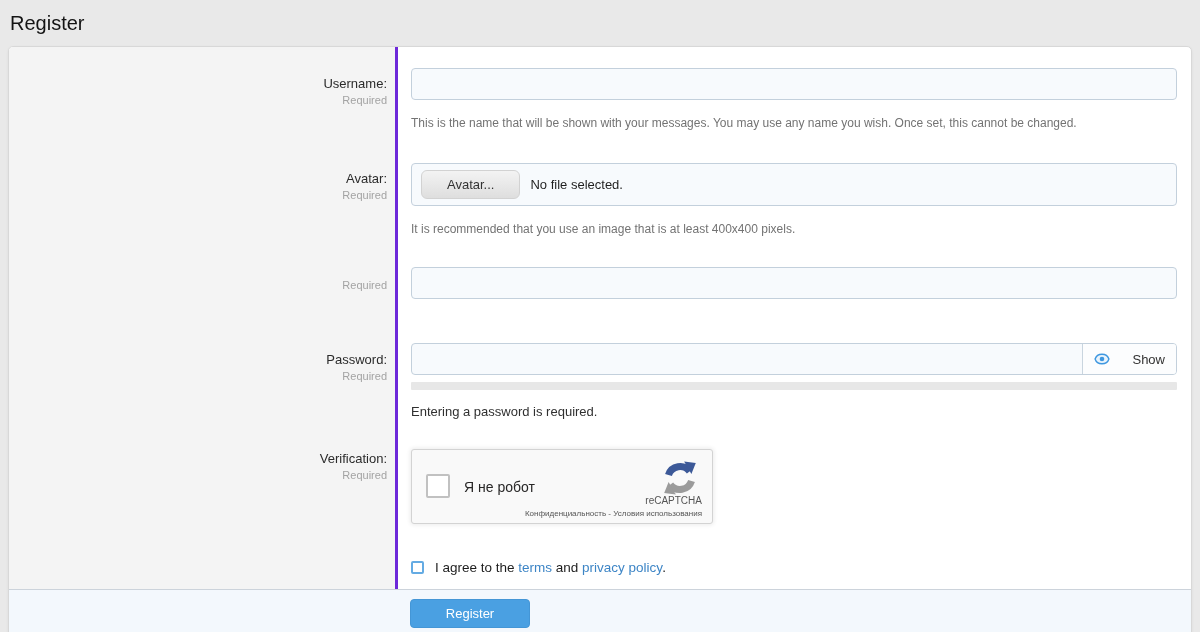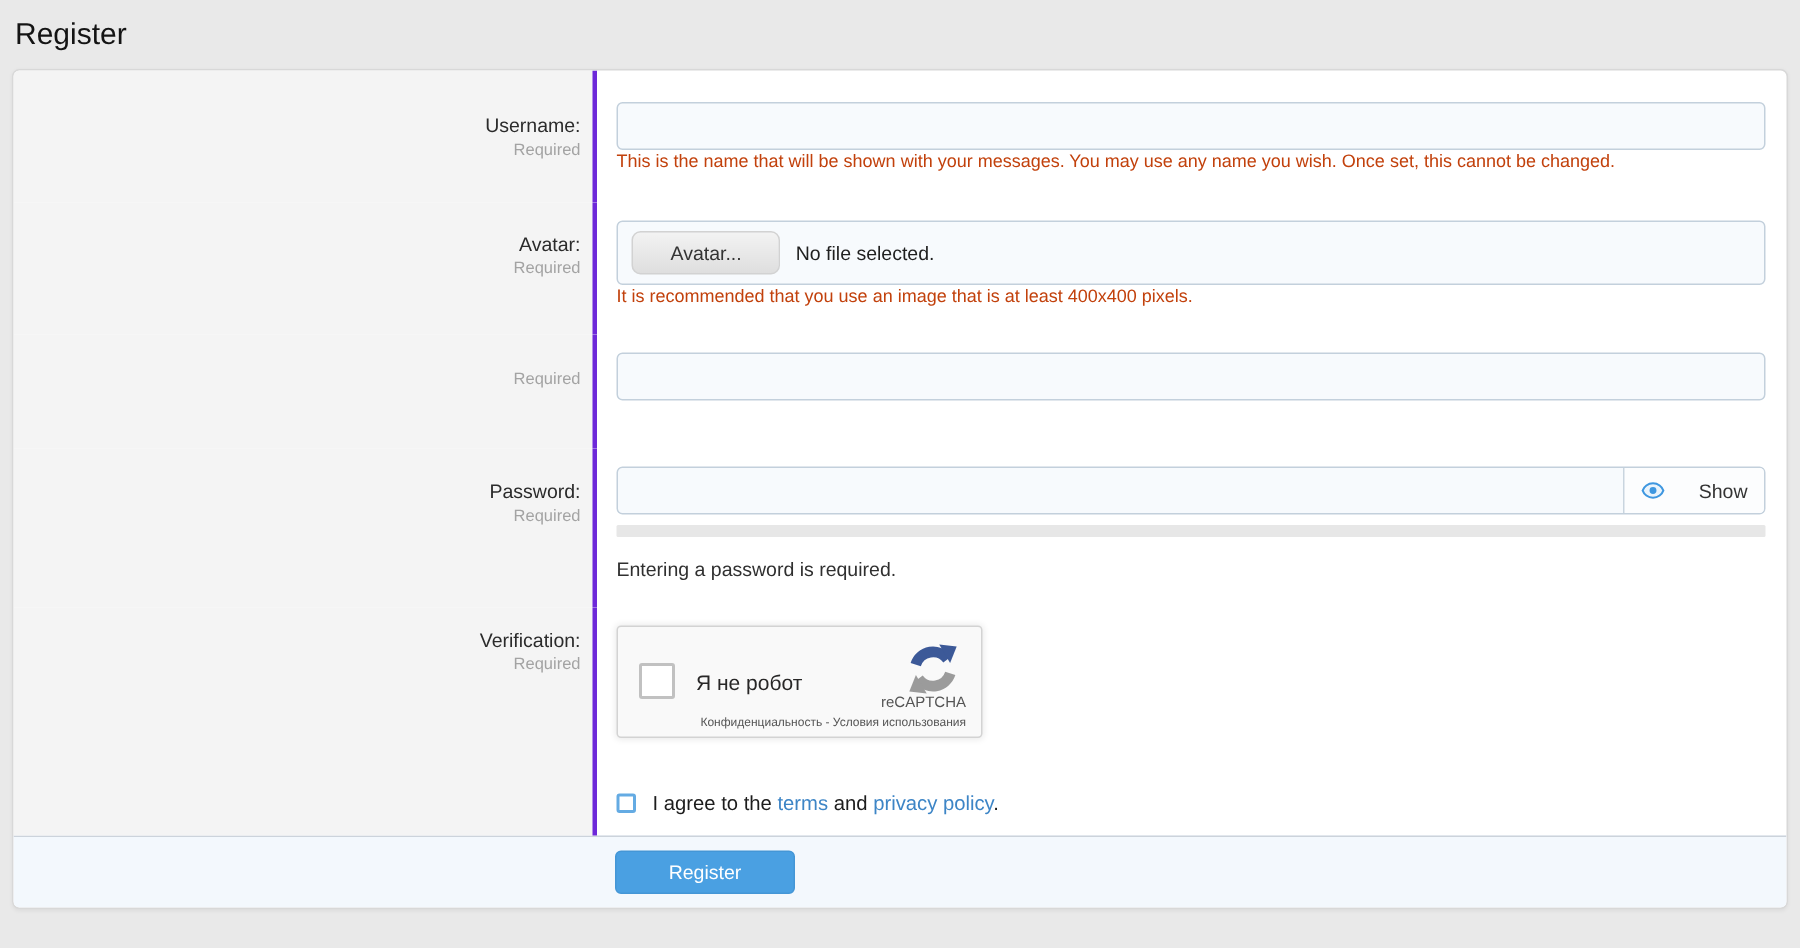--- a/index.html
+++ b/index.html
@@ -38,21 +38,21 @@
   .text-input {
     width: 100%; height: 32px;
     background: #f7fafd;
     border: 1px solid #c3d0dc;
     border-radius: 4px;
     font-size: 13px; color: #333;
     padding: 0 8px;
     outline: none;
     font-family: "Liberation Sans", sans-serif;
   }
-  .help { font-size: 12px; color: #c2410c; margin-top: 0; }
+  .help { font-size: 12px; color: #737373; margin-top: 16px; }
 
   
   .row-username .cell-label   { padding-top: 29px; }
   .row-username .cell-content { padding-top: 21px; padding-bottom: 21px; }
   .row-avatar .cell-label     { padding-top: 20px; }
   .row-avatar .cell-content   { padding-top: 12px; padding-bottom: 19px; }
   .row-email .cell-label      { padding-top: 21px; }
   .row-email .cell-content    { padding-top: 12px; padding-bottom: 32px; }
   .row-password .cell-label   { padding-top: 21px; }
   .row-password .cell-content { padding-top: 12px; padding-bottom: 18px; }
@@ -101,21 +101,21 @@
     padding: 0 11px;
     font-size: 13px; color: #333;
     cursor: pointer;
   }
   .meter { height: 8px; background: #e7e7e7; margin-top: 7px; border-radius: 1px; }
   .pw-error { font-size: 13px; color: #303030; margin-top: 14px; }
 
   
   .recaptcha {
     position: relative;
-    width: 244px; height: 75px;
+    width: 302px; height: 75px;
     background: #f9f9f9;
     border: 1px solid #d3d3d3;
     border-radius: 3px;
     box-shadow: 0 0 4px 1px rgba(0,0,0,0.08);
   }
   .rc-checkbox {
     position: absolute; left: 14px; top: 24px;
     width: 24px; height: 24px;
     background: #fff;
     border: 2px solid #c1c1c1;

